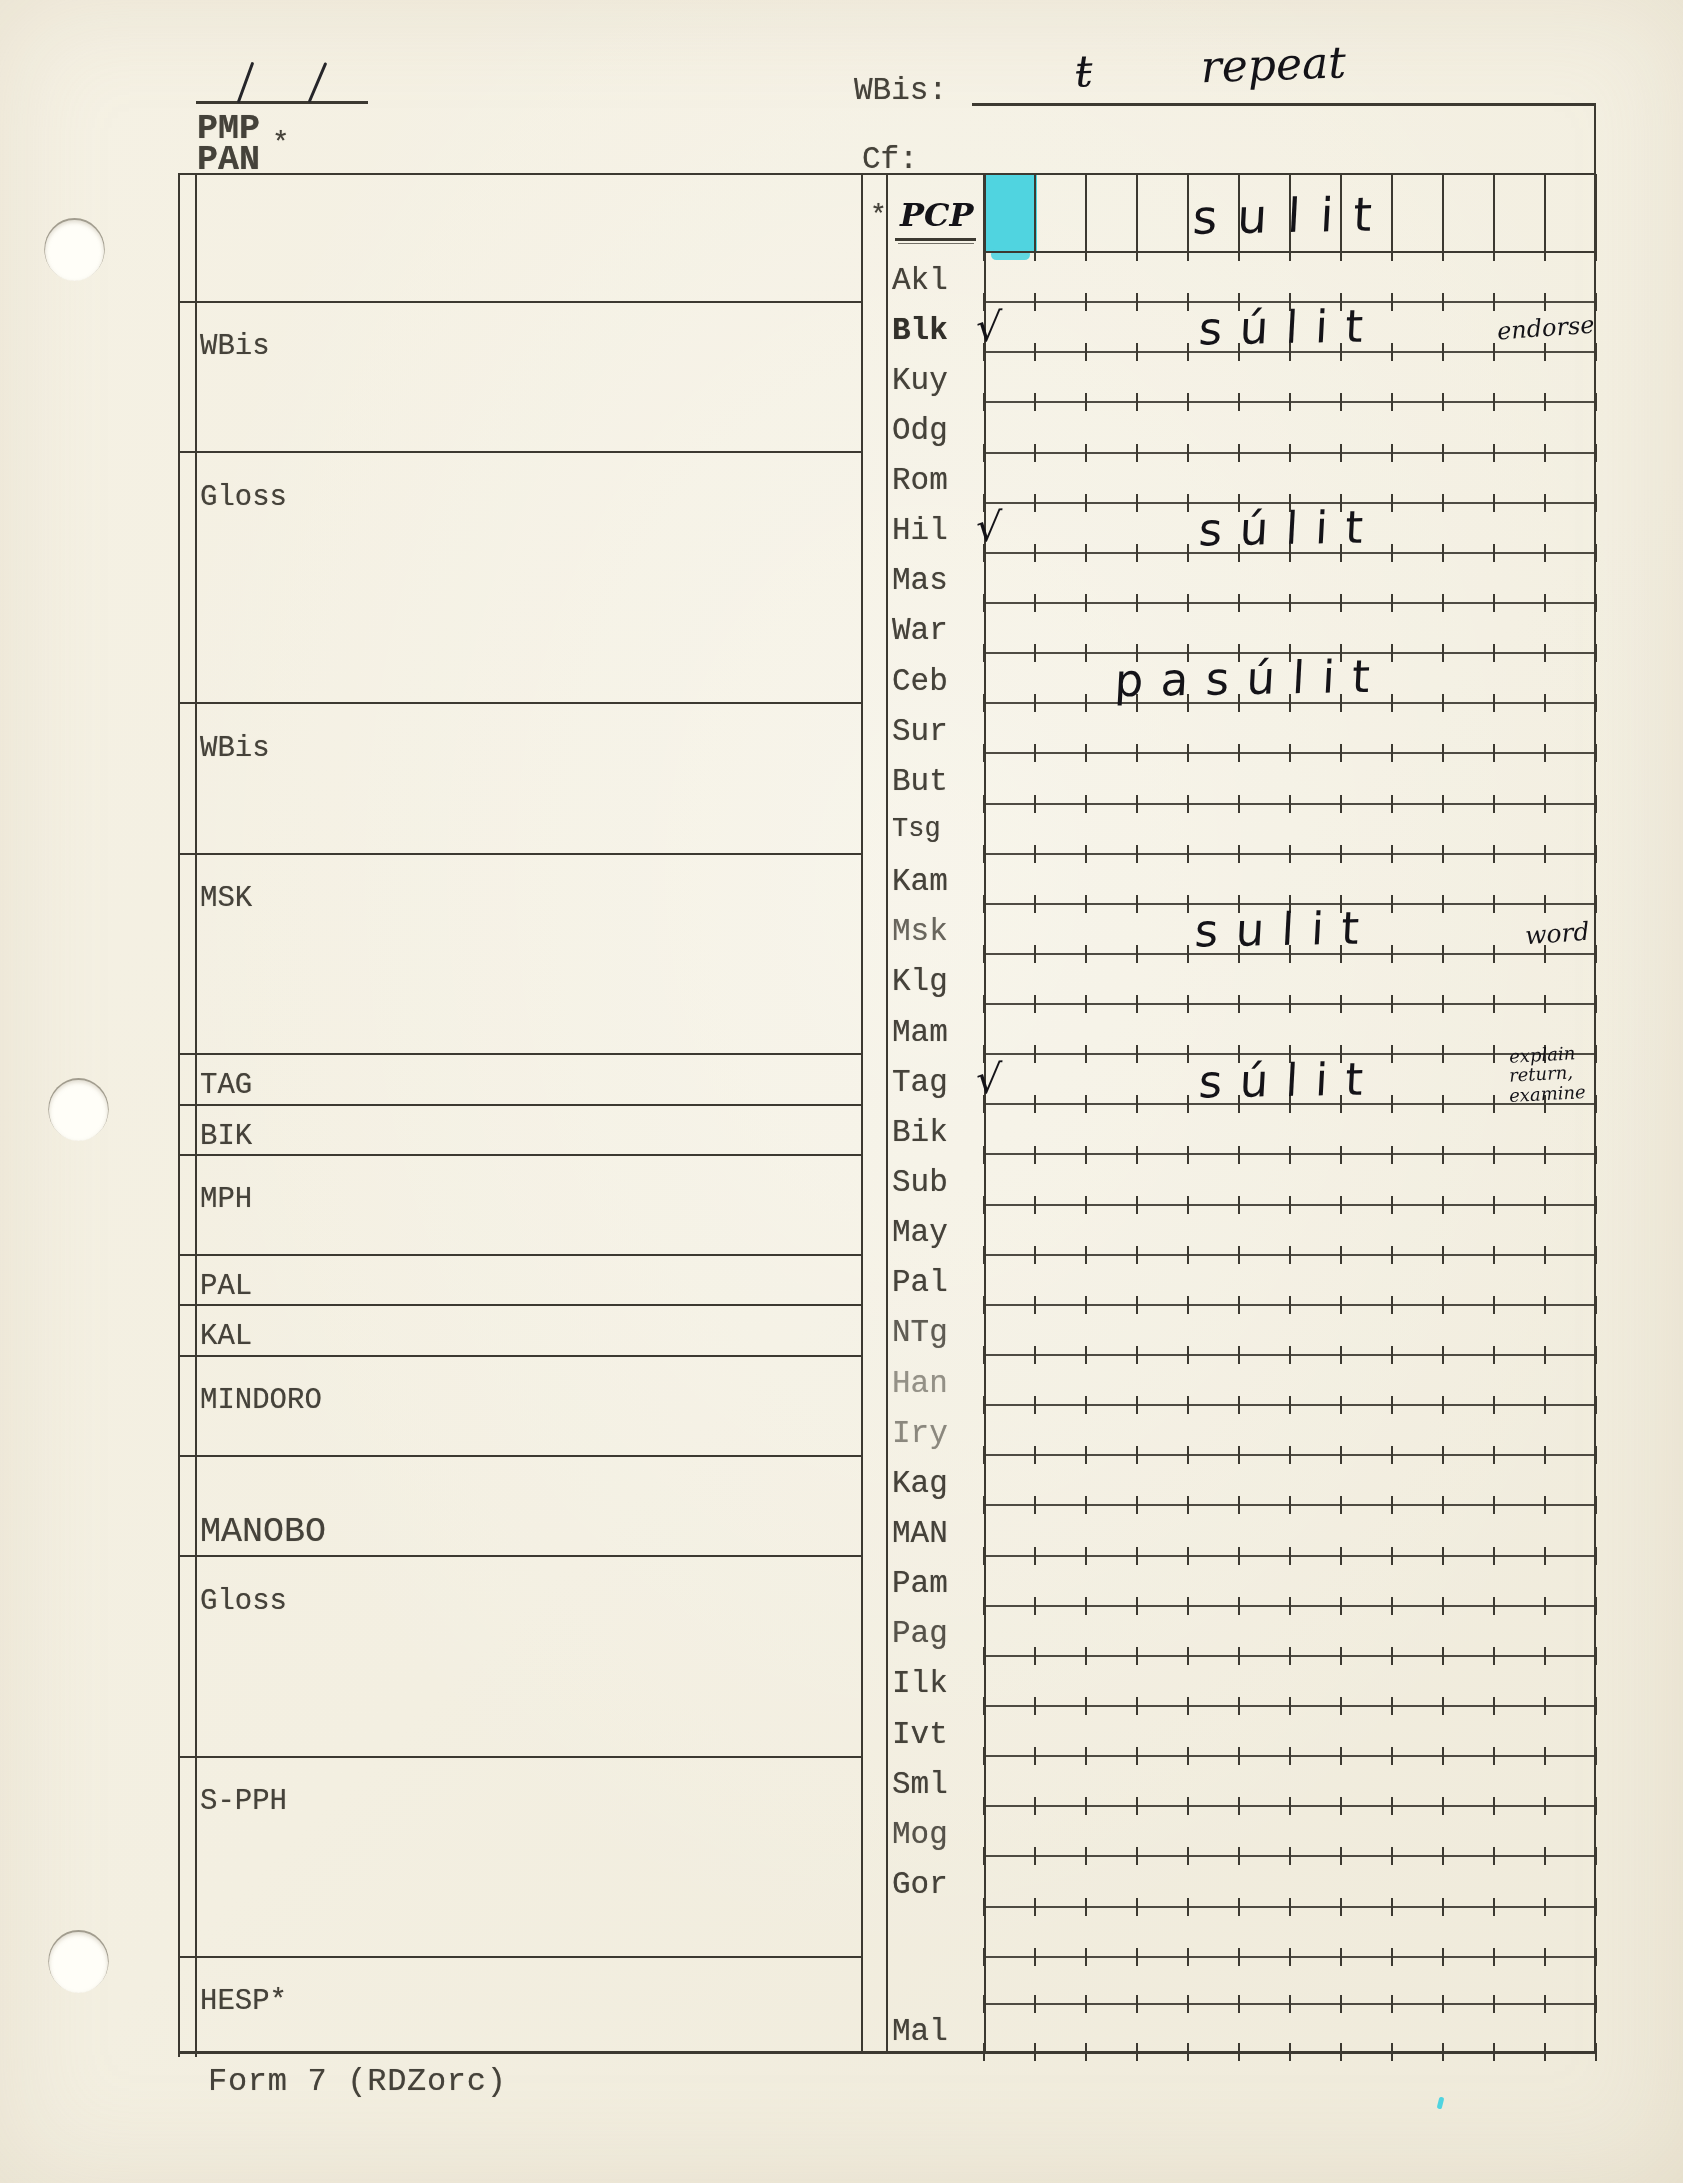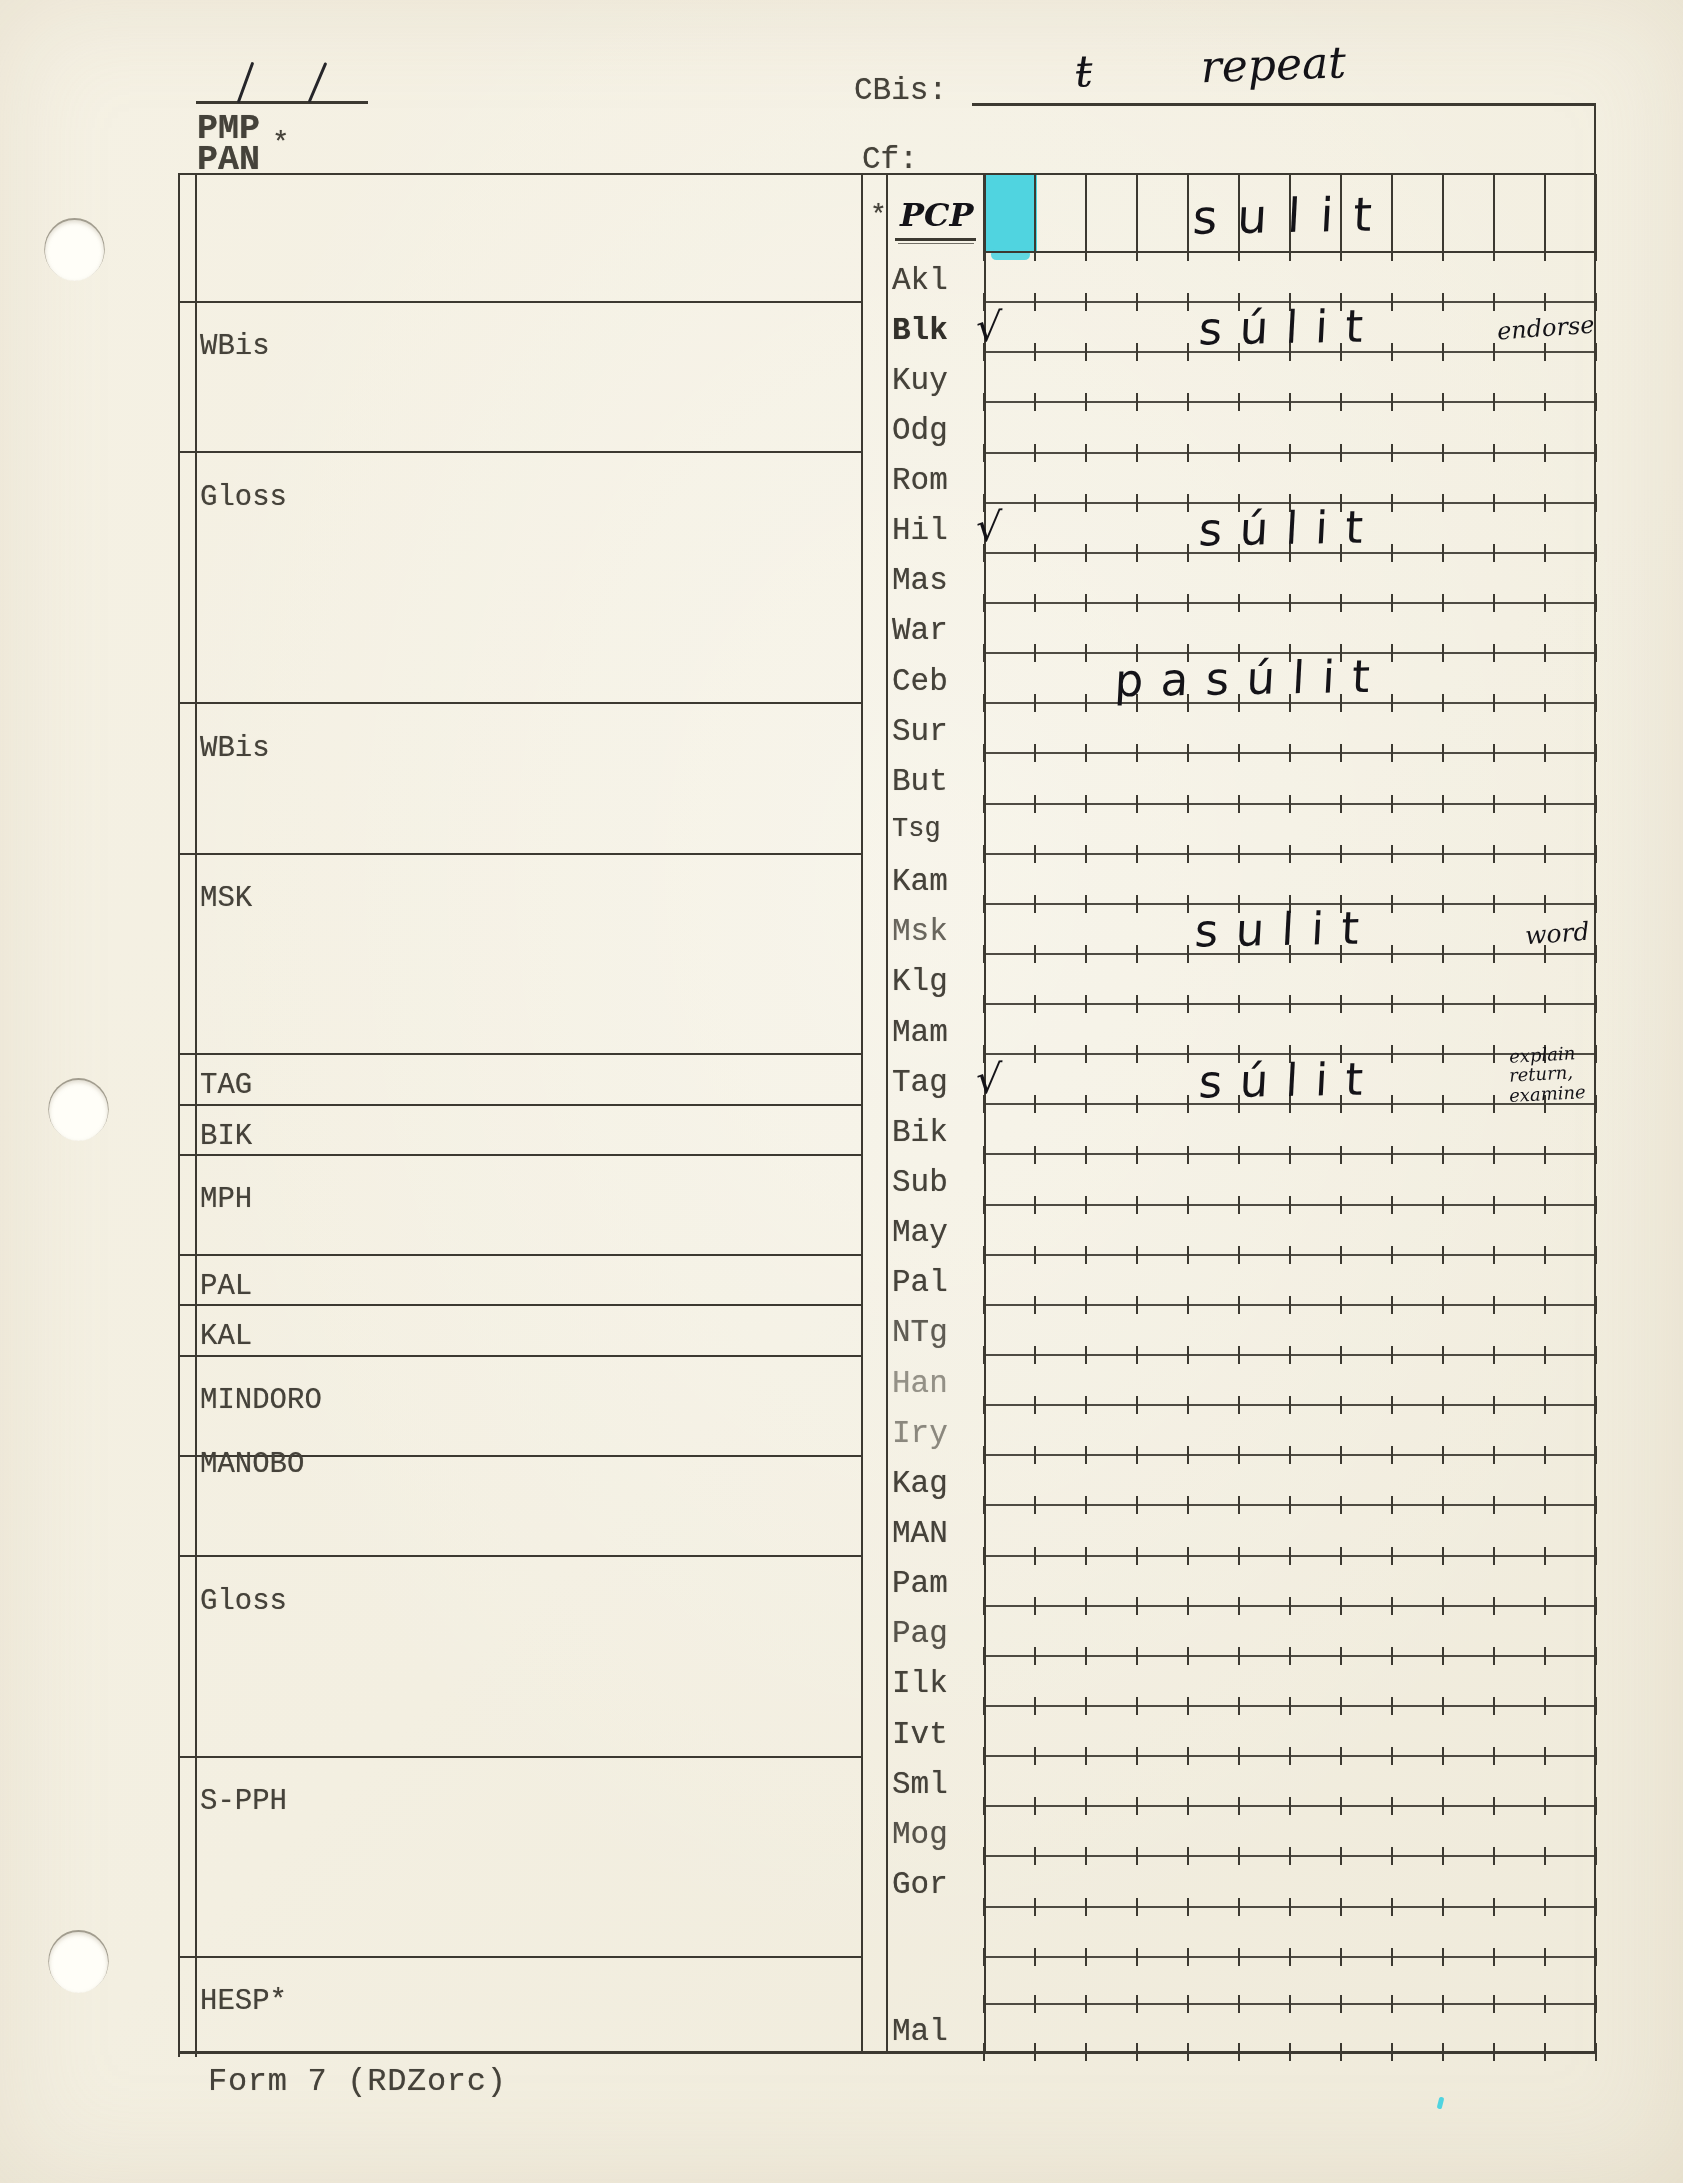--- a/index.html
+++ b/index.html
@@ -40,21 +40,21 @@
 
   <div id="tallyLayer">
       <div class="stroke" style="left: 244px; top: 61px; height: 43px; transform: rotate(20deg);"></div>
       <div class="stroke" style="left: 316px; top: 61px; height: 43px; transform: rotate(23deg);"></div>
     </div>
   <div class="line" style="left:196px;top:101px;width:172px;height:3.3px;"></div>
   <span class="typed" style="left:197px;top:109px;font-size:35px;font-weight:bold;">PMP</span>
   <span class="typed" style="left:272px;top:128px;font-size:29px;">*</span>
   <span class="typed" style="left:197px;top:140px;font-size:35px;font-weight:bold;">PAN</span>
 
-  <span class="typed" style="left:854px;top:73px;font-size:31px;">CBis:</span>
+  <span class="typed" style="left:854px;top:73px;font-size:31px;">WBis:</span>
   <span class="hand-cursive" style="left:1075px;top:41px;font-size:44px;word-spacing:40px;transform:rotate(-2deg);">ŧ  repeat</span>
   <div class="line" style="left:972px;top:103px;width:624px;height:2.7px;"></div>
   <span class="typed" style="left:862px;top:142px;font-size:31px;">Cf:</span>
 
   <div id="linesLayer">
       <div class="vline" style="left: 178px; top: 173px; height: 1884px;"></div>
       <div class="vline" style="left: 195px; top: 173px; height: 1884px;"></div>
       <div class="vline" style="left: 861px; top: 173px; height: 1880px;"></div>
       <div class="vline" style="left: 886px; top: 173px; height: 1880px;"></div>
       <div class="vline" style="left: 984px; top: 173px; height: 1880px;"></div>
@@ -607,21 +607,21 @@
       <div class="typed" style="left: 200px; top: 1120px; font-size: 29px;">BIK</div>
       <div class="line" style="left: 178px; top: 1154px; width: 683px; height: 2px;"></div>
       <div class="typed" style="left: 200px; top: 1183px; font-size: 29px;">MPH</div>
       <div class="line" style="left: 178px; top: 1254px; width: 683px; height: 2px;"></div>
       <div class="typed" style="left: 200px; top: 1270px; font-size: 29px;">PAL</div>
       <div class="line" style="left: 178px; top: 1304px; width: 683px; height: 2px;"></div>
       <div class="typed" style="left: 200px; top: 1320px; font-size: 29px;">KAL</div>
       <div class="line" style="left: 178px; top: 1355px; width: 683px; height: 2px;"></div>
       <div class="typed" style="left: 200px; top: 1384px; font-size: 29px;">MINDORO</div>
       <div class="line" style="left: 178px; top: 1455px; width: 683px; height: 2px;"></div>
-      <div class="typed" style="left: 200px; top: 1448px; font-size: 29px; text-align: right;">MANOBO</div>
+      <div class="typed" style="left: 200px; top: 1512px; font-size: 35px; text-align: right;">MANOBO</div>
       <div class="line" style="left: 178px; top: 1555px; width: 683px; height: 2px;"></div>
       <div class="typed" style="left: 200px; top: 1585px; font-size: 29px;">Gloss</div>
       <div class="line" style="left: 178px; top: 1756px; width: 683px; height: 2px;"></div>
       <div class="typed" style="left: 200px; top: 1785px; font-size: 29px;">S-PPH</div>
       <div class="line" style="left: 178px; top: 1956px; width: 683px; height: 2px;"></div>
       <div class="typed" style="left: 200px; top: 1985px; font-size: 29px;">HESP*</div>
     </div>
   <div id="rowsLayer">
       <div>
         <div class="typed" style="left: 892px; top: 263px; font-size: 31px;">Akl</div>

